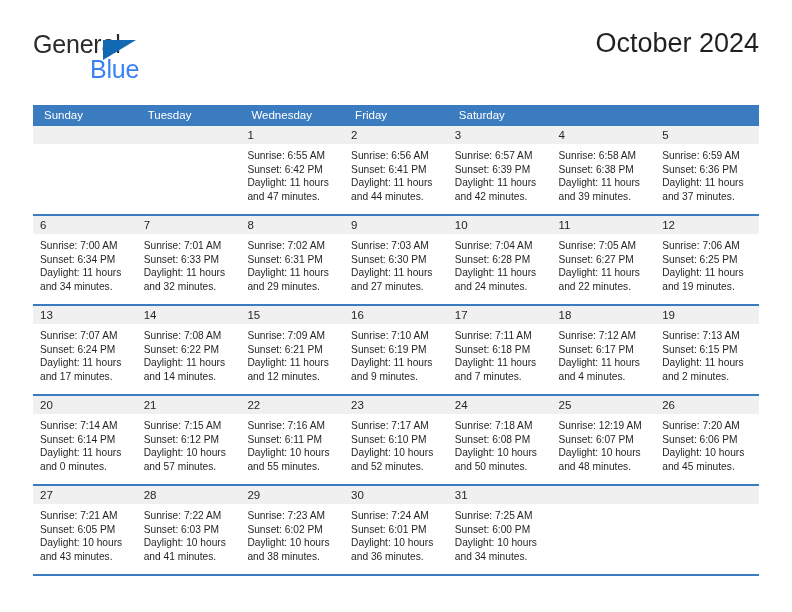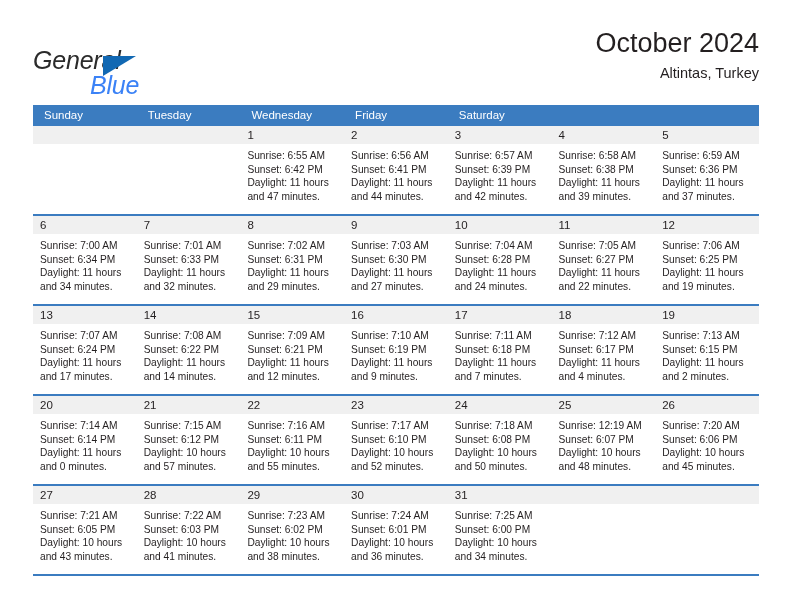--- a/index.html
+++ b/index.html
@@ -25,24 +25,23 @@
   .top-bar {
     position: absolute;
     left: 33px;
     top: 32px;
     right: 33px;
     height: 62px;
   }
   .brand {
     position: absolute;
     left: 0;
-    top: 16px;
+    top: 0;
     width: 220px;
     height: 58px;
-    font-style: italic;
   }
   .brand-general {
     position: absolute;
     left: 0;
     top: 0;
     font-size: 25px;
     letter-spacing: -0.2px;
     color: #2b2b2b;
     line-height: 1;
   }
@@ -161,21 +160,20 @@
   <div class="top-bar">
 
     <div class="brand">
       <span class="brand-general">General</span>
       <span class="brand-triangle"></span>
       <span class="brand-blue">Blue</span>
     </div>
 
     <div class="title-block">
       <div class="cal-title">October 2024</div>
-      <div class="cal-subtitle">Altintas, Turkey</div>
     </div>
 
   </div>
 
   <div class="calendar">
 
     <div class="grid-row head-row">
       <div class="grid-cell head-cell">Sunday</div>
       <div class="grid-cell head-cell">Tuesday</div>
       <div class="grid-cell head-cell">Wednesday</div>

